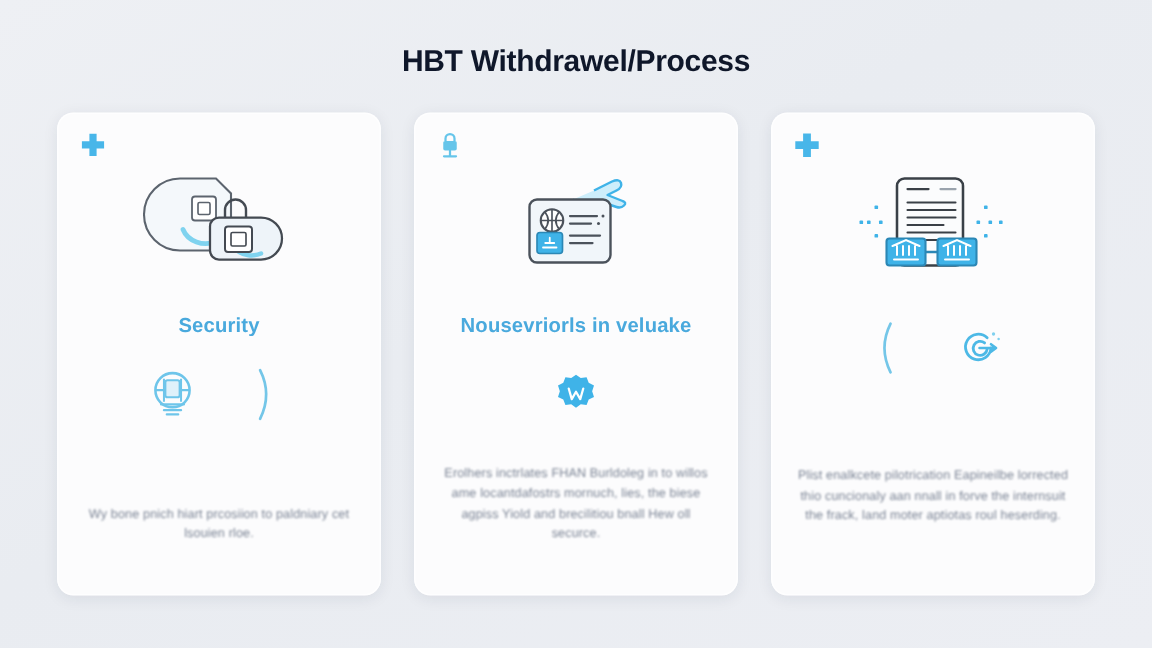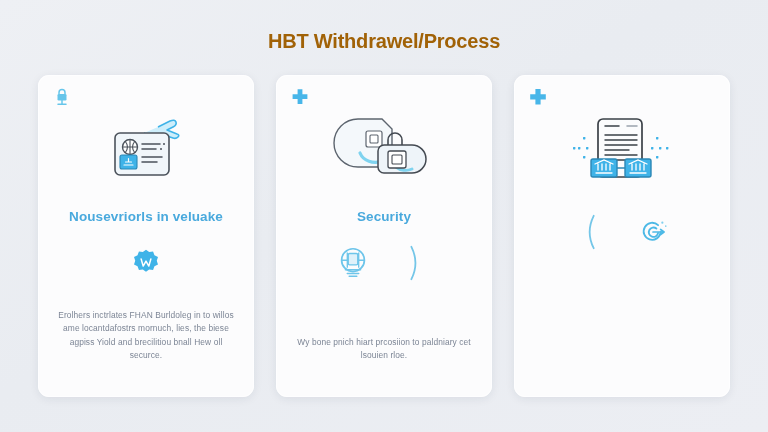--- a/index.html
+++ b/index.html
@@ -16,21 +16,21 @@
     position: relative;
   }
 
   
   .page-title {
     text-align: center;
     padding-top: 30px;
     font-size: 20px;
     font-weight: bold;
     letter-spacing: -0.2px;
-    color: #a16207;
+    color: #0f172a;
     font-family: "Liberation Sans", sans-serif;
   }
 
   
   .card-grid {
     display: flex;
     justify-content: center;
     align-items: flex-start;
     gap: 22px;
     padding: 0 38px;
@@ -121,20 +121,66 @@
 <body>
 
 <h1 class="page-title">HBT Withdrawel/Process</h1>
 
 <div class="card-grid">
 
   <div class="card">
 
     <span class="corner-icon">
       <svg viewBox="0 0 20 20" width="20" height="20">
+        <path d="M7.6 2.2 h4.8 v5.0 h5.0 v4.8 h-5.0 v5.0 h-4.8 v-5.0 h-5.0 v-4.8 h5.0 z" fill="#3fb3e8"></path>
+      </svg>
+    </span>
+
+    <div class="hero">
+      <svg viewBox="0 0 104 84" width="104" height="84">
+
+        <path d="M26 10 h24 l10 10 v28 a10 10 0 0 1 -10 10 h-24 a16 16 0 0 1 0 -48 z" fill="#f4f8fb" stroke="#5c646e" stroke-width="1.4"></path>
+        <path d="M28 44 a16 14 0 0 0 22 8" fill="none" stroke="#7fd3ef" stroke-width="3.2" stroke-linecap="round"></path>
+        <rect x="34" y="22" width="16" height="16" rx="2" fill="#fff" stroke="#5c646e" stroke-width="1.2"></rect>
+        <rect x="38" y="26" width="8" height="8" rx="1" fill="none" stroke="#5c646e" stroke-width="1.1"></rect>
+
+        <path d="M56 36 h24 a14 14 0 0 1 0 28 h-28 a6 6 0 0 1 -6 -6 v-16 a6 6 0 0 1 6 -6 z" fill="#eef4f9" stroke="#444a52" stroke-width="1.5"></path>
+        <path d="M56 36 v-5 a7 7 0 0 1 14 0 v5" fill="none" stroke="#444a52" stroke-width="1.6"></path>
+        <path d="M64 58 a14 12 0 0 0 16 2" fill="none" stroke="#7fd3ef" stroke-width="3" stroke-linecap="round"></path>
+        <rect x="56" y="42" width="18" height="17" rx="2" fill="#fff" stroke="#444a52" stroke-width="1.3"></rect>
+        <rect x="60" y="46" width="10" height="9" rx="1" fill="none" stroke="#444a52" stroke-width="1.1"></rect>
+      </svg>
+    </div>
+
+    <div class="card-heading">Security</div>
+
+    <div class="mid-row">
+      <span class="mid-slot">
+        <svg viewBox="0 0 40 40" width="38" height="38">
+          <circle cx="20" cy="17" r="12" fill="none" stroke="#6ec5ea" stroke-width="1.8"></circle>
+          <path d="M8 17 h24" stroke="#6ec5ea" stroke-width="1.6"></path>
+          <path d="M14 9 v16 M26 9 v16" stroke="#6ec5ea" stroke-width="1.4"></path>
+          <rect x="15" y="10" width="10" height="12" rx="1.5" fill="#dff1fa" stroke="#6ec5ea" stroke-width="1.4"></rect>
+          <path d="M12 27 h16 M14 31 h12 M16 34 h8" stroke="#6ec5ea" stroke-width="1.6" stroke-linecap="round"></path>
+        </svg>
+      </span>
+      <span class="mid-slot">
+        <svg viewBox="0 0 20 44" width="18" height="42">
+          <path d="M6 4 q9 18 0 36" fill="none" stroke="#74c6e8" stroke-width="2" stroke-linecap="round"></path>
+        </svg>
+      </span>
+    </div>
+
+    <p class="card-body">Wy bone pnich hiart prcosiion to paldniary cet lsouien rloe.</p>
+  </div>
+
+  <div class="card">
+
+    <span class="corner-icon">
+      <svg viewBox="0 0 20 20" width="20" height="20">
         <path d="M7 7 v-1.6 a3 3 0 0 1 6 0 v1.6" fill="none" stroke="#5ec3ea" stroke-width="1.5"></path>
         <rect x="5.5" y="7" width="9" height="6.4" rx="1.2" fill="#5ec3ea"></rect>
         <path d="M10 13.4 v3.2 M6 17.2 h8" stroke="#5ec3ea" stroke-width="1.5" stroke-linecap="round"></path>
       </svg>
     </span>
 
     <div class="hero">
       <svg viewBox="0 0 104 84" width="104" height="84">
 
         <path d="M64 18 l12 -6 q5 -2 6 1 q1 3 -3 5 l-6 3 l10 4 q3 1 1 3 q-2 2 -5 1 l-12 -4 l-6 3 l2 5 q1 2 -1 2 q-2 1 -3 -1 l-4 -7 l-5 -3" fill="#cdeefb" stroke="#3fb3e8" stroke-width="1.6" stroke-linejoin="round"></path>
@@ -162,66 +208,20 @@
       </span>
     </div>
 
     <p class="card-body">Erolhers inctrlates FHAN Burldoleg in to willos ame locantdafostrs mornuch, lies, the biese agpiss Yiold and brecilitiou bnall Hew oll securce.</p>
   </div>
 
   <div class="card">
 
     <span class="corner-icon">
       <svg viewBox="0 0 20 20" width="20" height="20">
-        <path d="M7.6 2.2 h4.8 v5.0 h5.0 v4.8 h-5.0 v5.0 h-4.8 v-5.0 h-5.0 v-4.8 h5.0 z" fill="#3fb3e8"></path>
-      </svg>
-    </span>
-
-    <div class="hero">
-      <svg viewBox="0 0 104 84" width="104" height="84">
-
-        <path d="M26 10 h24 l10 10 v28 a10 10 0 0 1 -10 10 h-24 a16 16 0 0 1 0 -48 z" fill="#f4f8fb" stroke="#5c646e" stroke-width="1.4"></path>
-        <path d="M28 44 a16 14 0 0 0 22 8" fill="none" stroke="#7fd3ef" stroke-width="3.2" stroke-linecap="round"></path>
-        <rect x="34" y="22" width="16" height="16" rx="2" fill="#fff" stroke="#5c646e" stroke-width="1.2"></rect>
-        <rect x="38" y="26" width="8" height="8" rx="1" fill="none" stroke="#5c646e" stroke-width="1.1"></rect>
-
-        <path d="M56 36 h24 a14 14 0 0 1 0 28 h-28 a6 6 0 0 1 -6 -6 v-16 a6 6 0 0 1 6 -6 z" fill="#eef4f9" stroke="#444a52" stroke-width="1.5"></path>
-        <path d="M56 36 v-5 a7 7 0 0 1 14 0 v5" fill="none" stroke="#444a52" stroke-width="1.6"></path>
-        <path d="M64 58 a14 12 0 0 0 16 2" fill="none" stroke="#7fd3ef" stroke-width="3" stroke-linecap="round"></path>
-        <rect x="56" y="42" width="18" height="17" rx="2" fill="#fff" stroke="#444a52" stroke-width="1.3"></rect>
-        <rect x="60" y="46" width="10" height="9" rx="1" fill="none" stroke="#444a52" stroke-width="1.1"></rect>
-      </svg>
-    </div>
-
-    <div class="card-heading">Security</div>
-
-    <div class="mid-row">
-      <span class="mid-slot">
-        <svg viewBox="0 0 40 40" width="38" height="38">
-          <circle cx="20" cy="17" r="12" fill="none" stroke="#6ec5ea" stroke-width="1.8"></circle>
-          <path d="M8 17 h24" stroke="#6ec5ea" stroke-width="1.6"></path>
-          <path d="M14 9 v16 M26 9 v16" stroke="#6ec5ea" stroke-width="1.4"></path>
-          <rect x="15" y="10" width="10" height="12" rx="1.5" fill="#dff1fa" stroke="#6ec5ea" stroke-width="1.4"></rect>
-          <path d="M12 27 h16 M14 31 h12 M16 34 h8" stroke="#6ec5ea" stroke-width="1.6" stroke-linecap="round"></path>
-        </svg>
-      </span>
-      <span class="mid-slot">
-        <svg viewBox="0 0 20 44" width="18" height="42">
-          <path d="M6 4 q9 18 0 36" fill="none" stroke="#74c6e8" stroke-width="2" stroke-linecap="round"></path>
-        </svg>
-      </span>
-    </div>
-
-    <p class="card-body">Wy bone pnich hiart prcosiion to paldniary cet lsouien rloe.</p>
-  </div>
-
-  <div class="card">
-
-    <span class="corner-icon">
-      <svg viewBox="0 0 20 20" width="20" height="20">
         <path d="M7.4 2.0 h5.2 v5.2 h5.2 v5.2 h-5.2 v5.2 h-5.2 v-5.2 h-5.2 v-5.2 h5.2 z" fill="#3fb3e8" rx="1"></path>
       </svg>
     </span>
 
     <div class="hero">
       <svg viewBox="0 0 104 84" width="104" height="84">
 
         <g fill="#3fb3e8">
           <rect x="13" y="28" width="2.4" height="2.4" rx="0.6"></rect>
           <rect x="8" y="38" width="2.4" height="2.4" rx="0.6"></rect>
@@ -262,15 +262,16 @@
         <svg viewBox="0 0 40 40" width="34" height="34">
           <path d="M26 12 a10 10 0 1 0 3 8" fill="none" stroke="#4db9e6" stroke-width="2.2" stroke-linecap="round"></path>
           <path d="M24 16 a5.5 5.5 0 1 0 2 5" fill="none" stroke="#4db9e6" stroke-width="2.2" stroke-linecap="round"></path>
           <path d="M20 20 l13 0 l-4 -3 M33 20 l-4 3" fill="none" stroke="#4db9e6" stroke-width="2" stroke-linecap="round" stroke-linejoin="round"></path>
           <circle cx="31" cy="9" r="1.3" fill="#7fd0ef"></circle>
           <circle cx="35" cy="13" r="1" fill="#7fd0ef"></circle>
         </svg>
       </span>
     </div>
 
+    <p class="card-body tight">Plist enalkcete pilotrication Eapineilbe lorrected thio cuncionaly aan nnall in forve the internsuit the frack, land moter aptiotas roul heserding.</p>
   </div>
 
 </div>
 
 </body></html>

